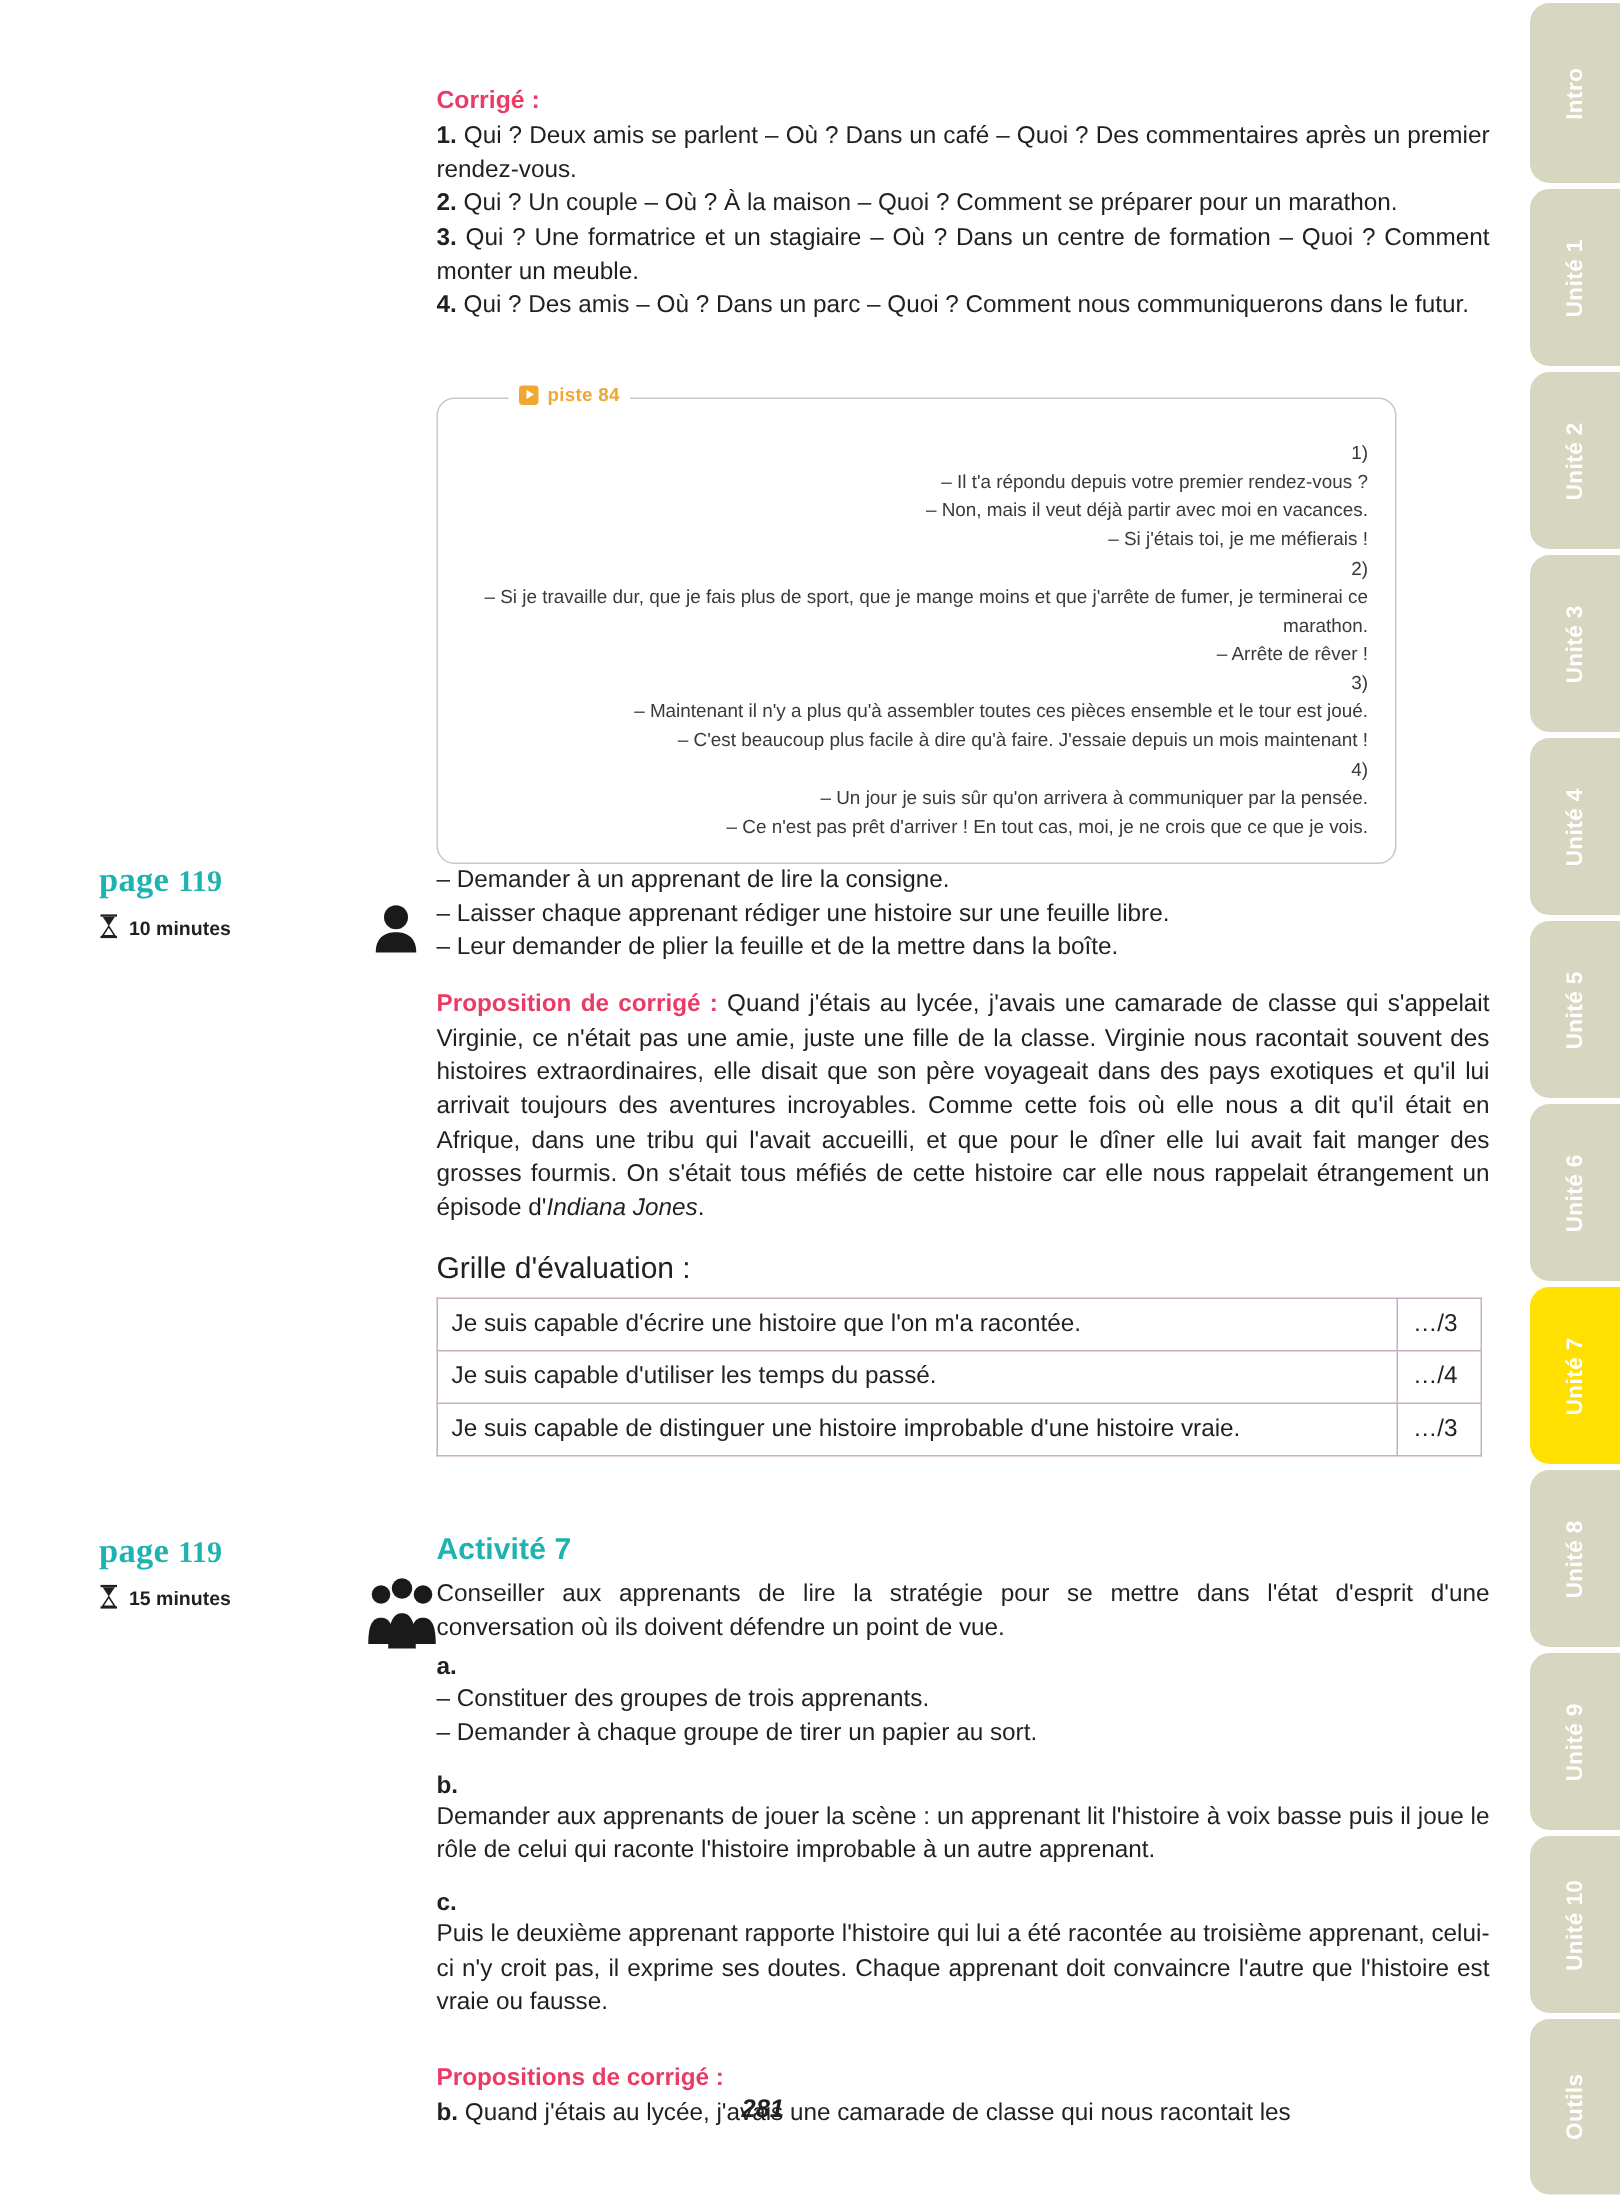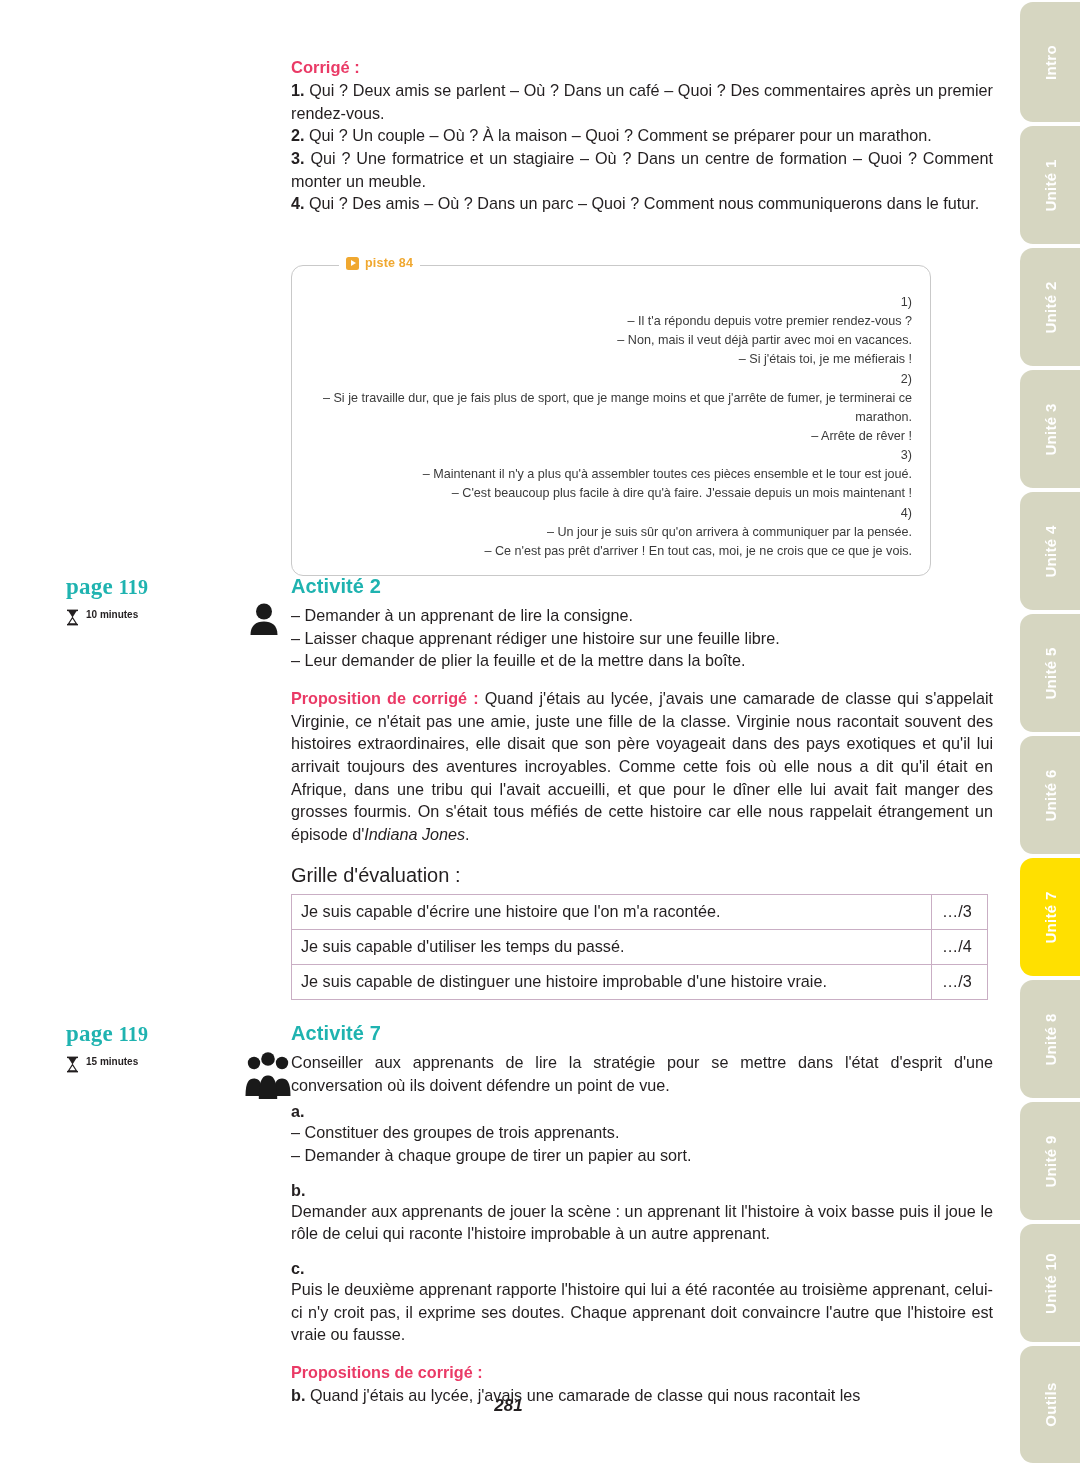--- a/index.html
+++ b/index.html
@@ -30,23 +30,23 @@
     font-weight: 700;
     font-size: 23px;
     color: #1fb3b0;
     letter-spacing: .2px;
     line-height: 1;
   }
   .page-ref .num { font-size: 20px; }
   .duration {
     margin-top: 11px;
     display: flex;
-    align-items: flex-start;
+    align-items: flex-end;
     gap: 7px;
-    font-size: 10px;
+    font-size: 13px;
     font-weight: 700;
     color: #231f20;
   }
   .hourglass {
     width: 13px; height: 17px;
     display: inline-block;
     flex: 0 0 auto;
   }
 
   
@@ -237,21 +237,20 @@
       <span>10 minutes</span>
     </div>
   </div>
 
   <svg class="act-icon" style="top:602px;" width="32" height="34" viewBox="0 0 32 34">
     <circle cx="16" cy="9.5" r="8" fill="#1a1a1a"></circle>
     <path d="M2.5 33 C2.5 23 8.5 19.5 16 19.5 C23.5 19.5 29.5 23 29.5 33 Z" fill="#1a1a1a"></path>
   </svg>
 
   <div class="col" style="top:575px;">
-    <h2 class="h-activite">Activité 2</h2>
     <p class="body-txt nojust">– Demander à un apprenant de lire la consigne.</p>
     <p class="body-txt nojust">– Laisser chaque apprenant rédiger une histoire sur une feuille libre.</p>
     <p class="body-txt nojust">– Leur demander de plier la feuille et de la mettre dans la boîte.</p>
 
     <p class="body-txt" style="margin-top:15px;"><span class="pink">Proposition de corrigé :</span><span> Quand j'étais au lycée, j'avais une camarade de classe qui s'appelait Virginie, ce n'était pas une amie, juste une fille de la classe. Virginie nous racontait souvent des histoires extraordinaires, elle disait que son père voyageait dans des pays exotiques et qu'il lui arrivait toujours des aventures incroyables. Comme cette fois où elle nous a dit qu'il était en Afrique, dans une tribu qui l'avait accueilli, et que pour le dîner elle lui avait fait manger des grosses fourmis. On s'était tous méfiés de cette histoire car elle nous rappelait étrangement un épisode d'</span><span class="ital">Indiana Jones</span><span>.</span></p>
 
     <p class="h-grille" style="margin-top:18px;">Grille d'évaluation :</p>
 
     <table class="grille">
       <tbody>
@@ -299,21 +298,21 @@
     <p class="sub-letter" style="margin-top:6px;">a.</p>
     <p class="body-txt nojust">– Constituer des groupes de trois apprenants.</p>
     <p class="body-txt nojust">– Demander à chaque groupe de tirer un papier au sort.</p>
 
     <p class="sub-letter" style="margin-top:14px;">b.</p>
     <p class="body-txt">Demander aux apprenants de jouer la scène : un apprenant lit l'histoire à voix basse puis il joue le rôle de celui qui raconte l'histoire improbable à un autre apprenant.</p>
 
     <p class="sub-letter" style="margin-top:14px;">c.</p>
     <p class="body-txt">Puis le deuxième apprenant rapporte l'histoire qui lui a été racontée au troisième apprenant, celui-ci n'y croit pas, il exprime ses doutes. Chaque apprenant doit convaincre l'autre que l'histoire est vraie ou fausse.</p>
 
-    <p class="body-txt pink" style="margin-top:15px;">Propositions de corrigé :</p>
+    <p class="body-txt pink" style="margin-top:28px;">Propositions de corrigé :</p>
     <p class="body-txt"><b>b.</b><span> Quand j'étais au lycée, j'avais une camarade de classe qui nous racontait les</span></p>
   </div>
 
   <div class="folio" style="top:1396px;">281</div>
 
 </div>
 
 <div class="rail">
   <div class="tab" style="top:2px;height:120px;">
       <span>Intro</span>

